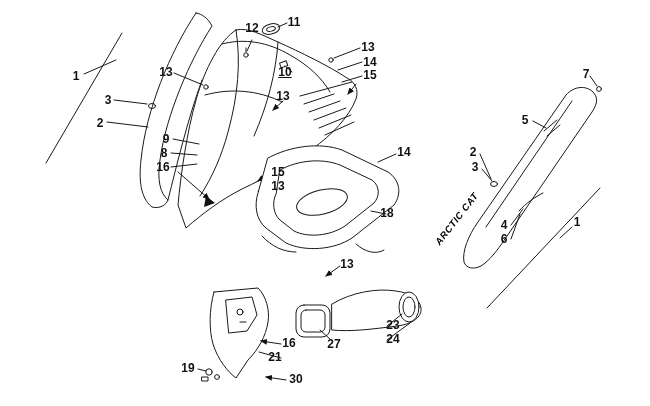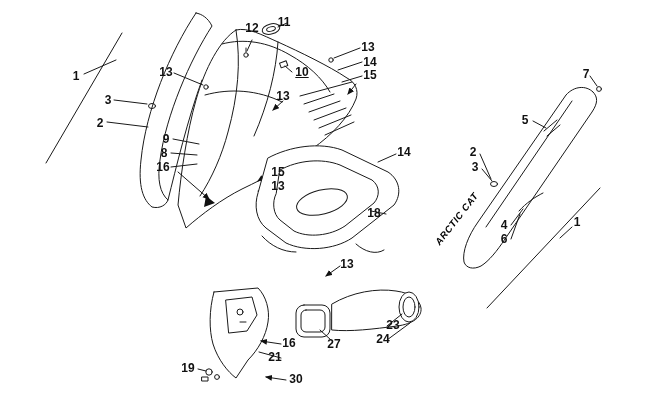--- a/index.html
+++ b/index.html
@@ -146,46 +146,46 @@
       <line x1="511" y1="225" x2="523" y2="209"></line>
       <line x1="511" y1="239" x2="520" y2="214"></line>
       <line x1="572" y1="227" x2="560" y2="238"></line>
     </g>
   </svg>
 
   <div id="callout-layer">
       <span class="callout" style="left: 76px; top: 76px;">1</span>
       <span class="callout" style="left: 108px; top: 100px;">3</span>
       <span class="callout" style="left: 100px; top: 123px;">2</span>
-      <span class="callout" style="left: 284px; top: 22px; text-align: center;">11</span>
+      <span class="callout" style="left: 294px; top: 22px; text-align: center;">11</span>
       <span class="callout" style="left: 252px; top: 28px;">12</span>
-      <span class="callout" style="left: 302px; top: 72px; text-decoration: underline;">10</span>
+      <span class="callout" style="left: 285px; top: 72px; text-decoration: underline;">10</span>
       <span class="callout" style="left: 368px; top: 47px;">13</span>
       <span class="callout" style="left: 370px; top: 62px;">14</span>
       <span class="callout" style="left: 370px; top: 75px;">15</span>
       <span class="callout" style="left: 166px; top: 72px;">13</span>
       <span class="callout" style="left: 283px; top: 96px;">13</span>
       <span class="callout" style="left: 166px; top: 139px;">9</span>
       <span class="callout" style="left: 164px; top: 153px;">8</span>
       <span class="callout" style="left: 163px; top: 167px;">16</span>
       <span class="callout" style="left: 278px; top: 172px;">15</span>
       <span class="callout" style="left: 278px; top: 186px;">13</span>
       <span class="callout" style="left: 404px; top: 152px;">14</span>
-      <span class="callout" style="left: 374px; top: 213px;">18</span>
+      <span class="callout" style="left: 387px; top: 213px;">18</span>
       <span class="callout" style="left: 347px; top: 264px;">13</span>
       <span class="callout" style="left: 586px; top: 74px;">7</span>
       <span class="callout" style="left: 525px; top: 120px;">5</span>
       <span class="callout" style="left: 473px; top: 152px;">2</span>
       <span class="callout" style="left: 475px; top: 167px;">3</span>
       <span class="callout" style="left: 504px; top: 225px;">4</span>
       <span class="callout" style="left: 504px; top: 239px;">6</span>
       <span class="callout" style="left: 577px; top: 222px;">1</span>
       <span class="callout" style="left: 334px; top: 344px;">27</span>
       <span class="callout" style="left: 393px; top: 325px;">23</span>
-      <span class="callout" style="left: 383px; top: 339px;">24</span>
+      <span class="callout" style="left: 393px; top: 339px;">24</span>
       <span class="callout" style="left: 289px; top: 343px;">16</span>
       <span class="callout" style="left: 275px; top: 357px;">21</span>
       <span class="callout" style="left: 188px; top: 368px;">19</span>
       <span class="callout" style="left: 296px; top: 379px;">30</span>
     </div>
 
   <div class="brand">ARCTIC CAT</div>
 </div>
 
 </body></html>

